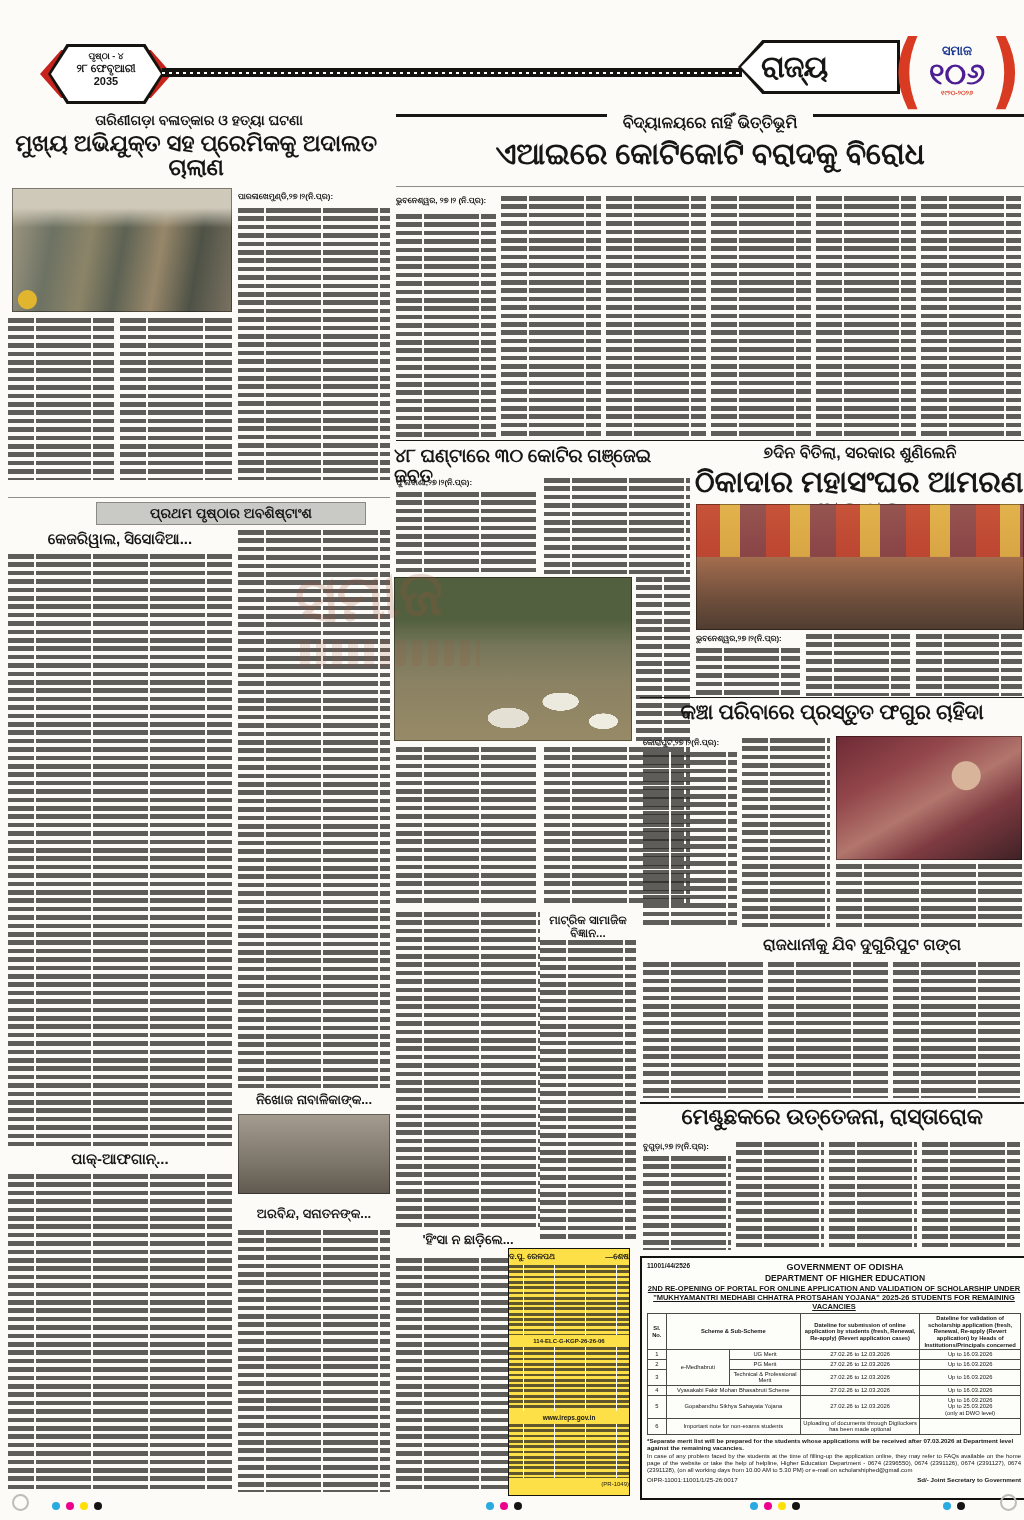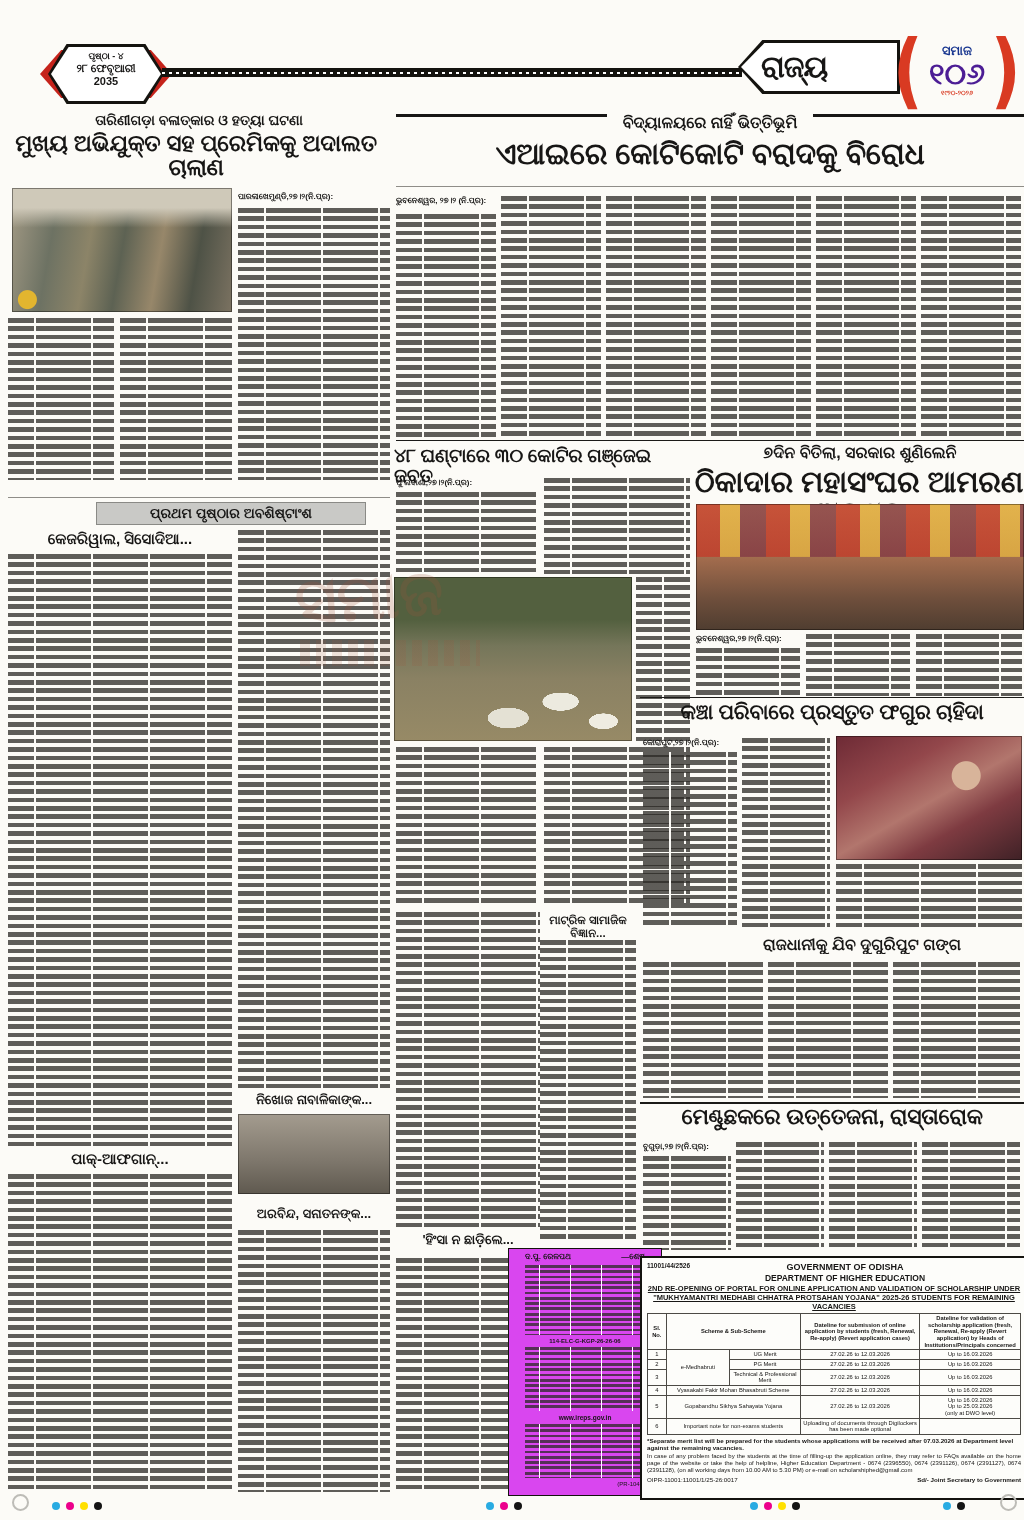--- a/index.html
+++ b/index.html
@@ -36,21 +36,21 @@
   .flexline{display:flex;align-items:flex-start;gap:16px}
   .flexline .bar{flex:1;height:3px;background:#171615}
   .banner{background:#c9c9c6;font-weight:bold;text-align:center;border:1px solid #8a8a86}
   .clip8{clip-path:polygon(0 50%,16% 0,84% 0,100% 50%,84% 100%,16% 100%)}
   .pennO{clip-path:polygon(0 50%,15% 0,100% 0,100% 100%,15% 100%)}
   .paren{font-family:"DejaVu Sans",sans-serif;font-size:82px;line-height:.85;color:#d93a22;font-weight:bold;transform:scaleX(.8)}
   .adbox{border:2px solid #14130f;background:#fdfdfa;padding:4px 5px;font-size:6px;line-height:1.2}
   .adbox table{width:100%;border-collapse:collapse;table-layout:fixed}
   .adbox th,.adbox td{border:1px solid #4c4a45;padding:1px 2px;font-size:5.8px;line-height:1.15;text-align:center;vertical-align:middle;overflow:hidden}
   .pre{white-space:pre-line}
-  .ntc{border:1.5px solid #14130f;background:#d946ef;padding:3px 16px}
+  .ntc{border:1.5px solid #14130f;background:#fde047;padding:3px 0}
   .dot{width:8px;height:8px;border-radius:50%;display:inline-block;margin-right:6px}
   .ring{width:13px;height:13px;border:2px solid #bdbcb7;border-radius:50%}
   .wm{font-weight:bold;color:rgba(158,84,58,.22);transform:rotate(-4deg);pointer-events:none;z-index:3}
 </style>
 </head>
 <body>
 
 <div id="page">
 
   <div class="ab clip8" style="left:40px;top:50px;width:132px;height:48px;background:#c5231b"></div>

